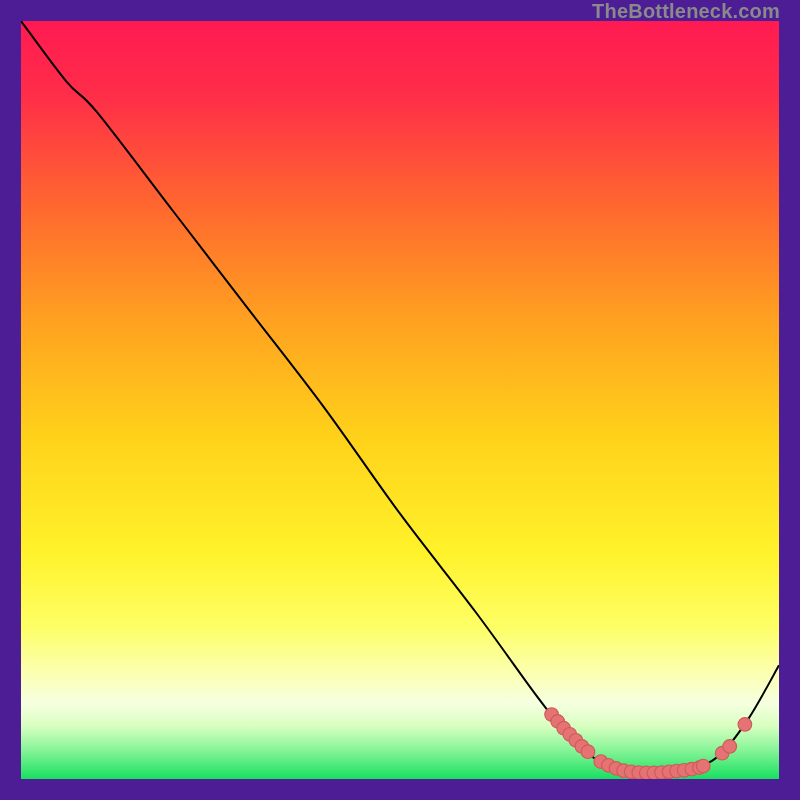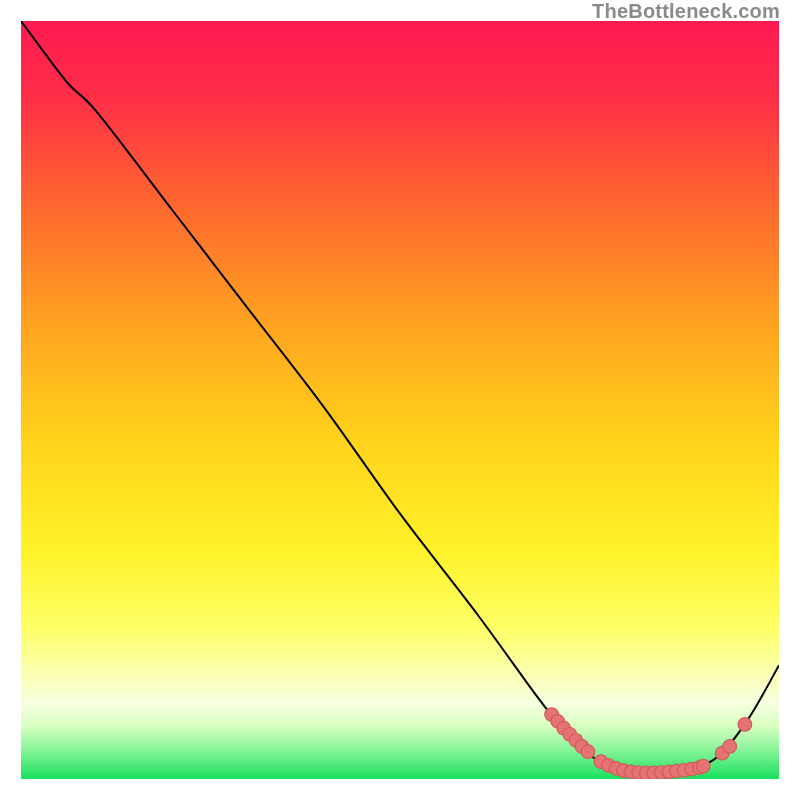--- a/index.html
+++ b/index.html
@@ -7,21 +7,21 @@
     padding: 0;
     width: 800px;
     height: 800px;
     background: #000;
     overflow: hidden;
   }
   .frame {
     position: relative;
     width: 800px;
     height: 800px;
-    background: #ffffff;
+    background: #4c1d95;
   }
   .plot {
     position: absolute;
     left: 21px;
     top: 21px;
     width: 758px;
     height: 758px;
     overflow: hidden;
   }
   .gradient {

